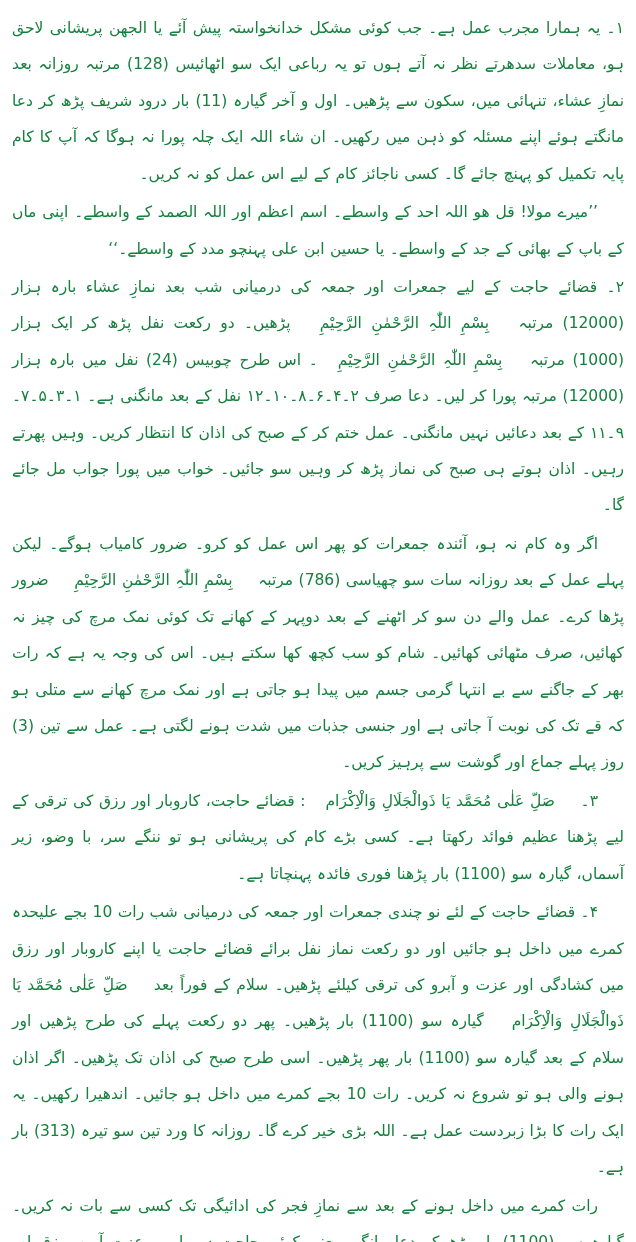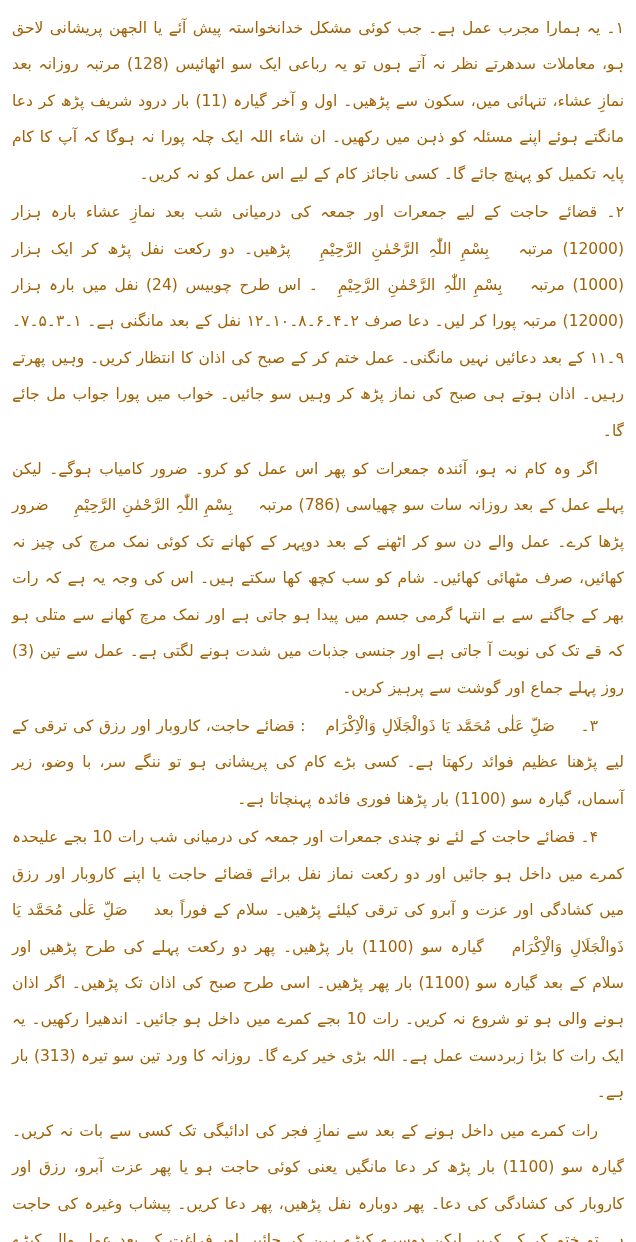--- a/index.html
+++ b/index.html
@@ -18,32 +18,33 @@
     font-family: "DejaVu Sans", sans-serif;
   }
   .text-body p {
     margin: 0 0 2px 0;
     font-size: 15.5px;
     line-height: 2.35;
     text-align: justify;
     word-spacing: 0.5px;
   }
   .indent { text-indent: 26px; }
-  .seg { color: #a16207; margin-left: 20px; }
+  .seg { color: #15803d; margin-left: 20px; }
   .seg.bold {
     font-weight: normal;
     letter-spacing: 0.2px;
   }
 </style>
 </head>
 <body>
 
 <div class="page">
   <div class="text-body">
     <p><span class="seg">۱۔ یہ ہمارا مجرب عمل ہے۔ جب کوئی مشکل خدانخواستہ پیش آئے یا الجھن پریشانی لاحق ہو، معاملات سدھرتے نظر نہ آتے ہوں تو یہ رباعی ایک سو اٹھائیس (128) مرتبہ روزانہ بعد نمازِ عشاء، تنہائی میں، سکون سے پڑھیں۔ اول و آخر گیارہ (11) بار درود شریف پڑھ کر دعا مانگتے ہوئے اپنے مسئلہ کو ذہن میں رکھیں۔ ان شاء اللہ ایک چلہ پورا نہ ہوگا کہ آپ کا کام پایہ تکمیل کو پہنچ جائے گا۔ کسی ناجائز کام کے لیے اس عمل کو نہ کریں۔</span></p>
+    <p class="indent"><span class="seg">’’میرے مولا! قل ھو اللہ احد کے واسطے۔ اسم اعظم اور اللہ الصمد کے واسطے۔ اپنی ماں کے باپ کے بھائی کے جد کے واسطے۔ یا حسین ابن علی پہنچو مدد کے واسطے۔‘‘</span></p>
     <p><span class="seg">۲۔ قضائے حاجت کے لیے جمعرات اور جمعہ کی درمیانی شب بعد نمازِ عشاء بارہ ہزار (12000) مرتبہ </span><span class="seg bold">بِسْمِ اللّٰہِ الرَّحْمٰنِ الرَّحِيْمِ</span><span class="seg"> پڑھیں۔ دو رکعت نفل پڑھ کر ایک ہزار (1000) مرتبہ </span><span class="seg bold">بِسْمِ اللّٰہِ الرَّحْمٰنِ الرَّحِيْمِ</span><span class="seg">۔ اس طرح چوبیس (24) نفل میں بارہ ہزار (12000) مرتبہ پورا کر لیں۔ دعا صرف ۲۔۴۔۶۔۸۔۱۰۔۱۲ نفل کے بعد مانگنی ہے۔ ۱۔۳۔۵۔۷۔۹۔۱۱ کے بعد دعائیں نہیں مانگنی۔ عمل ختم کر کے صبح کی اذان کا انتظار کریں۔ وہیں پھرتے رہیں۔ اذان ہوتے ہی صبح کی نماز پڑھ کر وہیں سو جائیں۔ خواب میں پورا جواب مل جائے گا۔</span></p>
     <p class="indent"><span class="seg">اگر وہ کام نہ ہو، آئندہ جمعرات کو پھر اس عمل کو کرو۔ ضرور کامیاب ہوگے۔ لیکن پہلے عمل کے بعد روزانہ سات سو چھیاسی (786) مرتبہ </span><span class="seg bold">بِسْمِ اللّٰہِ الرَّحْمٰنِ الرَّحِيْمِ</span><span class="seg"> ضرور پڑھا کرے۔ عمل والے دن سو کر اٹھنے کے بعد دوپہر کے کھانے تک کوئی نمک مرچ کی چیز نہ کھائیں، صرف مٹھائی کھائیں۔ شام کو سب کچھ کھا سکتے ہیں۔ اس کی وجہ یہ ہے کہ رات بھر کے جاگنے سے بے انتہا گرمی جسم میں پیدا ہو جاتی ہے اور نمک مرچ کھانے سے متلی ہو کہ قے تک کی نوبت آ جاتی ہے اور جنسی جذبات میں شدت ہونے لگتی ہے۔ عمل سے تین (3) روز پہلے جماع اور گوشت سے پرہیز کریں۔</span></p>
     <p class="indent"><span class="seg">۳۔ </span><span class="seg bold">صَلِّ عَلٰی مُحَمَّد يَا ذَوالْجَلَالِ وَالْاِکْرَام</span><span class="seg">: قضائے حاجت، کاروبار اور رزق کی ترقی کے لیے پڑھنا عظیم فوائد رکھتا ہے۔ کسی بڑے کام کی پریشانی ہو تو ننگے سر، با وضو، زیر آسماں، گیارہ سو (1100) بار پڑھنا فوری فائدہ پہنچاتا ہے۔</span></p>
     <p class="indent"><span class="seg">۴۔ قضائے حاجت کے لئے نو چندی جمعرات اور جمعہ کی درمیانی شب رات 10 بجے علیحدہ کمرے میں داخل ہو جائیں اور دو رکعت نماز نفل برائے قضائے حاجت یا اپنے کاروبار اور رزق میں کشادگی اور عزت و آبرو کی ترقی کیلئے پڑھیں۔ سلام کے فوراً بعد </span><span class="seg bold">صَلِّ عَلٰی مُحَمَّد يَا ذَوالْجَلَالِ وَالْاِکْرَام</span><span class="seg"> گیارہ سو (1100) بار پڑھیں۔ پھر دو رکعت پہلے کی طرح پڑھیں اور سلام کے بعد گیارہ سو (1100) بار پھر پڑھیں۔ اسی طرح صبح کی اذان تک پڑھیں۔ اگر اذان ہونے والی ہو تو شروع نہ کریں۔ رات 10 بجے کمرے میں داخل ہو جائیں۔ اندھیرا رکھیں۔ یہ ایک رات کا بڑا زبردست عمل ہے۔ اللہ بڑی خیر کرے گا۔ روزانہ کا ورد تین سو تیرہ (313) بار ہے۔</span></p>
     <p class="indent"><span class="seg">رات کمرے میں داخل ہونے کے بعد سے نمازِ فجر کی ادائیگی تک کسی سے بات نہ کریں۔ گیارہ سو (1100) بار پڑھ کر دعا مانگیں یعنی کوئی حاجت ہو یا پھر عزت آبرو، رزق اور کاروبار کی کشادگی کی دعا۔ پھر دوبارہ نفل پڑھیں، پھر دعا کریں۔ پیشاب وغیرہ کی حاجت ہے تو ختم کر کے کریں لیکن دوسرے کپڑے پہن کر جائیں اور فراغت کے بعد عمل والے کپڑے پہن لیں۔ عطر ضرور لگائیں۔ اگربتی بھی جلا سکتے ہیں۔</span></p>
 
   </div>
 </div>
 
 </body></html>

